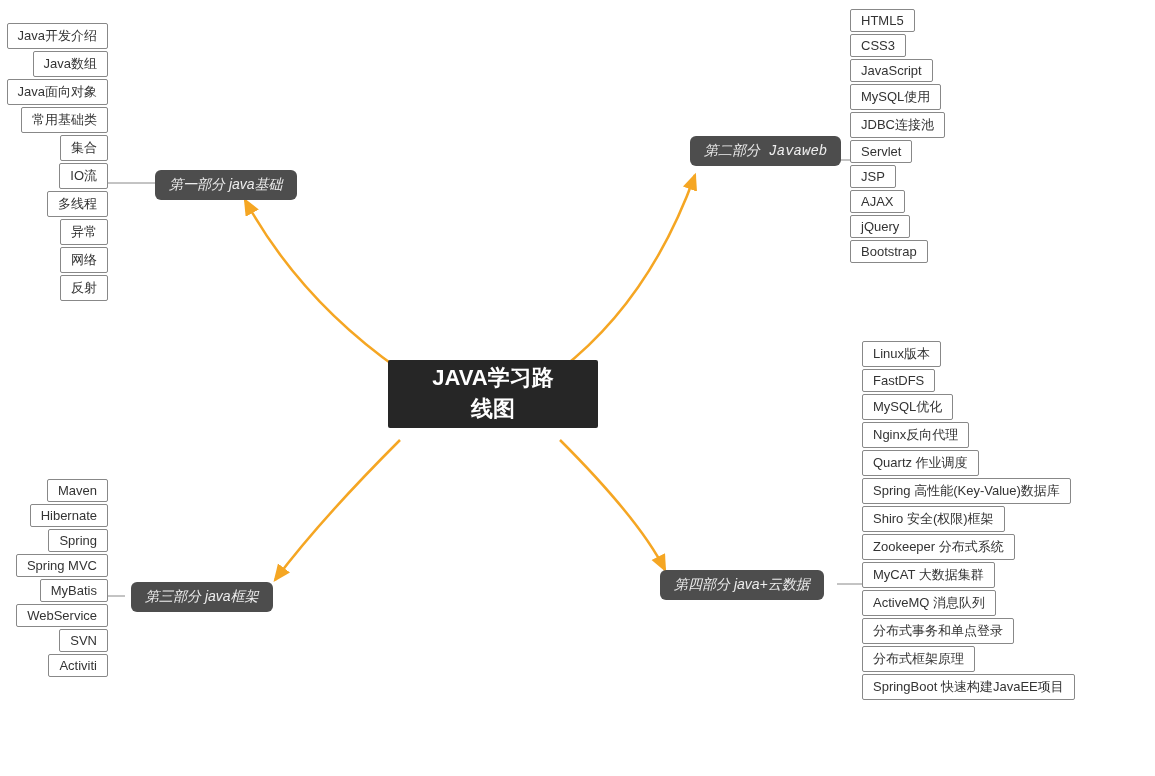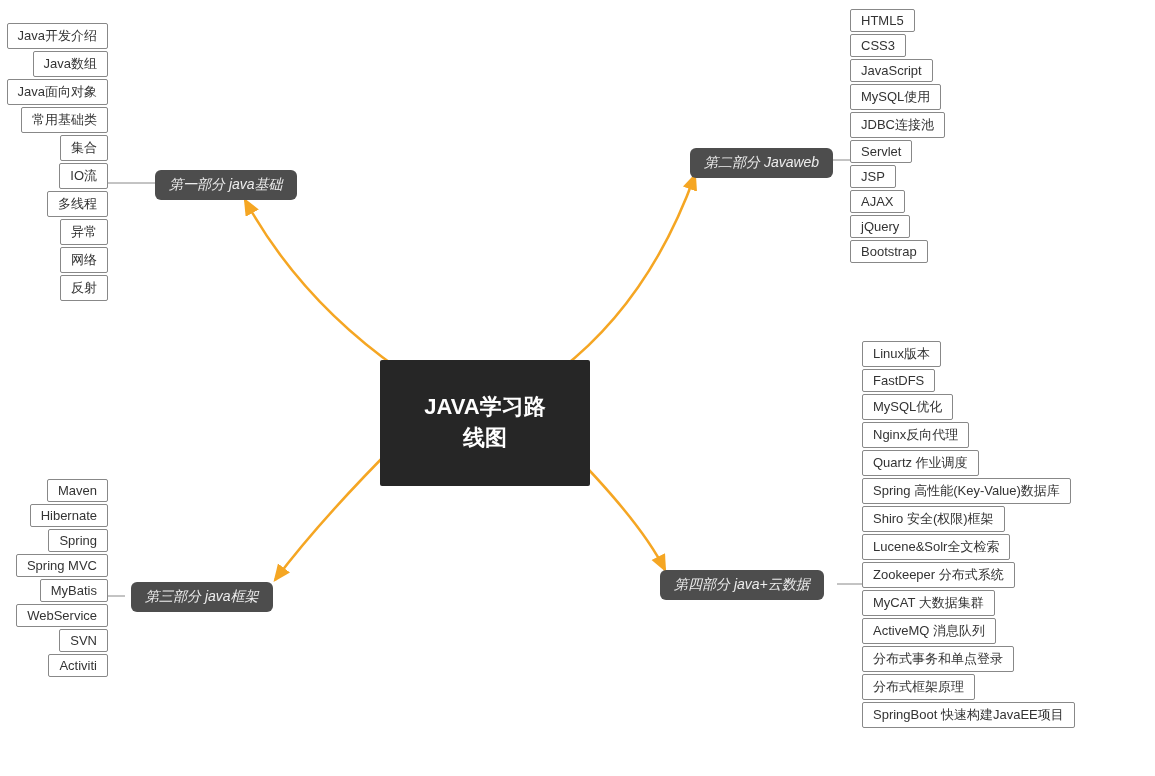--- a/index.html
+++ b/index.html
@@ -11,24 +11,25 @@
     font-family: "Microsoft YaHei", Arial, sans-serif;
     position: relative;
     overflow: hidden;
   }
   .center-node {
     position: absolute;
     background: #262626;
     color: #fff;
     font-size: 22px;
     font-weight: bold;
-    padding: 32px 30px;
+    padding: 3px 30px;
     text-align: center;
     line-height: 1.4;
     border-radius: 2px;
+    margin-left: 8px;
   }
   .branch-node {
     position: absolute;
     background: #4d4d4d;
     color: #eee;
     font-style: italic;
     font-size: 14px;
     padding: 6px 14px;
     border-radius: 6px;
     white-space: nowrap;
@@ -96,21 +97,21 @@
     <div class="leaf">Java面向对象</div>
     <div class="leaf">常用基础类</div>
     <div class="leaf">集合</div>
     <div class="leaf">IO流</div>
     <div class="leaf">多线程</div>
     <div class="leaf">异常</div>
     <div class="leaf">网络</div>
     <div class="leaf">反射</div>
   </div>
 
-<div class="branch-node" style="left:690px; top:148px;">
+<div class="branch-node" style="left:690px; top:136px;font-family:Liberation Mono, monospace;">
   <span>第二部分 Javaweb</span>
 </div>
 <div class="leaf-list left-align" id="leaves-part2" style="left:850px; top:8px;">
     <div class="leaf">HTML5</div>
     <div class="leaf">CSS3</div>
     <div class="leaf">JavaScript</div>
     <div class="leaf">MySQL使用</div>
     <div class="leaf">JDBC连接池</div>
     <div class="leaf">Servlet</div>
     <div class="leaf">JSP</div>
@@ -137,20 +138,19 @@
   <span>第四部分 java+云数据</span>
 </div>
 <div class="leaf-list left-align" id="leaves-part4" style="left:862px; top:340px;">
     <div class="leaf">Linux版本</div>
     <div class="leaf">FastDFS</div>
     <div class="leaf">MySQL优化</div>
     <div class="leaf">Nginx反向代理</div>
     <div class="leaf">Quartz 作业调度</div>
     <div class="leaf">Spring 高性能(Key-Value)数据库</div>
     <div class="leaf">Shiro 安全(权限)框架</div>
-    <div class="leaf">Lucene&amp;Solr全文检索</div>
     <div class="leaf">Zookeeper 分布式系统</div>
     <div class="leaf">MyCAT 大数据集群</div>
     <div class="leaf">ActiveMQ 消息队列</div>
     <div class="leaf">分布式事务和单点登录</div>
     <div class="leaf">分布式框架原理</div>
     <div class="leaf">SpringBoot 快速构建JavaEE项目</div>
   </div>
 
 </body></html>

